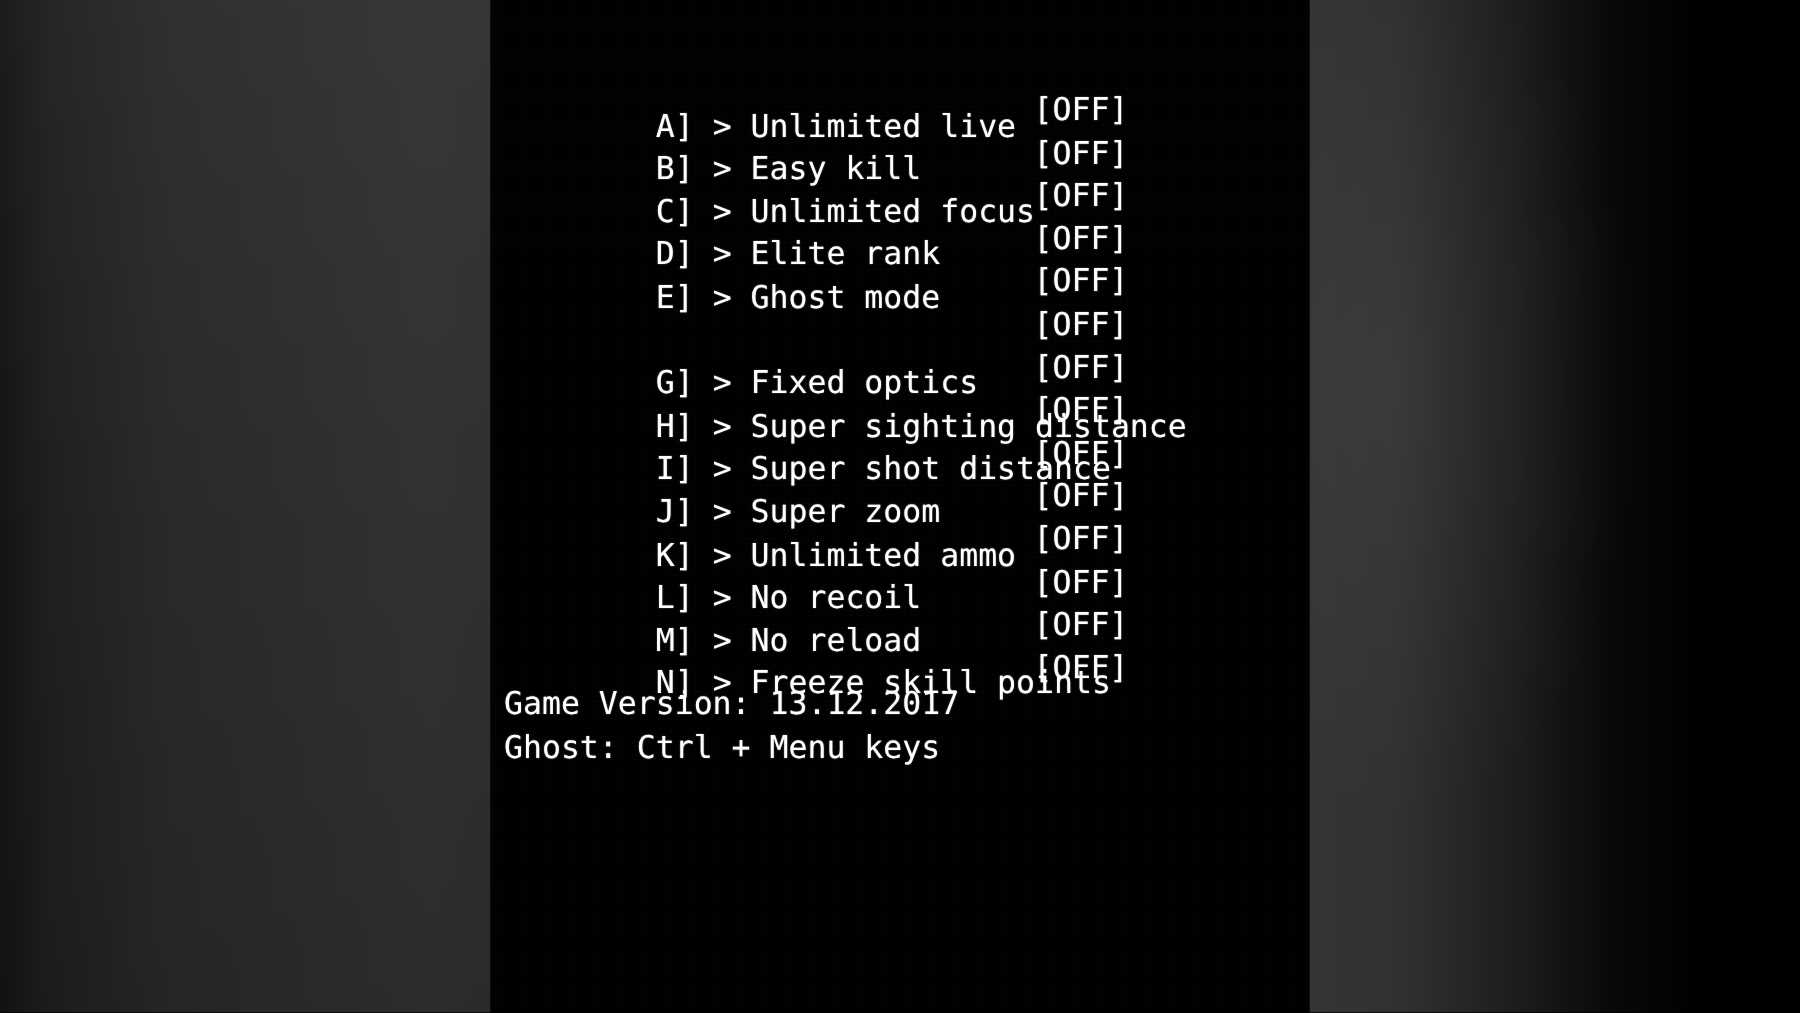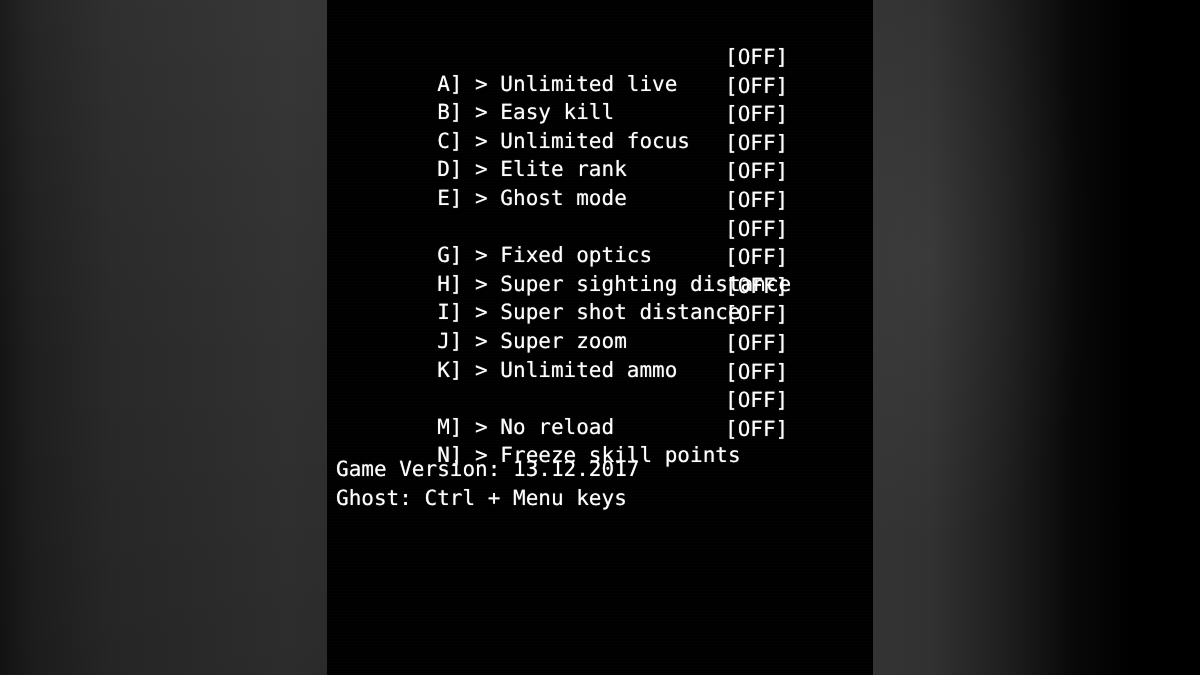--- a/index.html
+++ b/index.html
@@ -117,23 +117,22 @@
     white-space: pre;
     display: block;
   }
   .row-left {
     display: inline-block;
     white-space: pre;
   }
   .row-state {
     position: absolute;
     left: 353px;
-    top: 2px;
-    white-space: pre;
-    margin-left: 36px;
+    top: 18px;
+    white-space: pre;
   }
 
   #footer-block {
     position: absolute;
     left: 9px;
     top: 455px;
     width: 528px;
   }
   .footer-row {
     height: 28.6px;
@@ -207,20 +206,21 @@
         <span class="row-left">J] &gt; Super zoom</span>
         <span class="row-state">[OFF]</span>
       </div>
 
       <div class="menu-row">
         <span class="row-left">K] &gt; Unlimited ammo</span>
         <span class="row-state">[OFF]</span>
       </div>
 
       <div class="menu-row">
+        <span class="row-left">L] &gt; No recoil</span>
         <span class="row-state">[OFF]</span>
       </div>
 
       <div class="menu-row">
         <span class="row-left">M] &gt; No reload</span>
         <span class="row-state">[OFF]</span>
       </div>
 
       <div class="menu-row">
         <span class="row-left">N] &gt; Freeze skill points</span>

